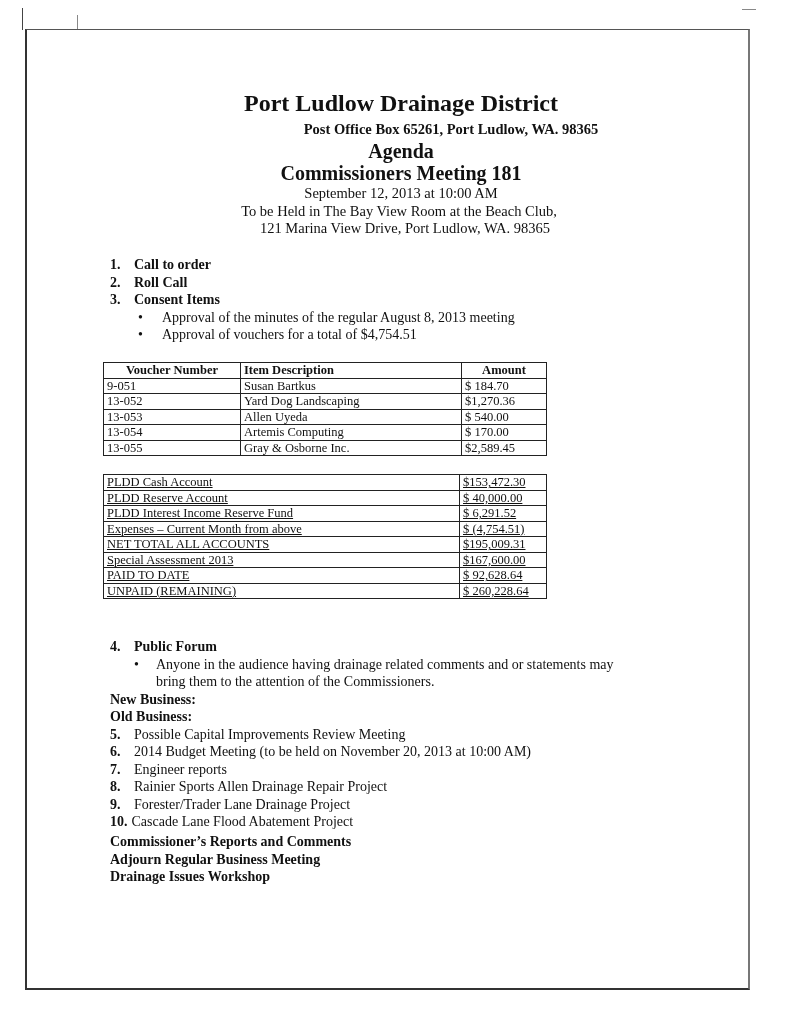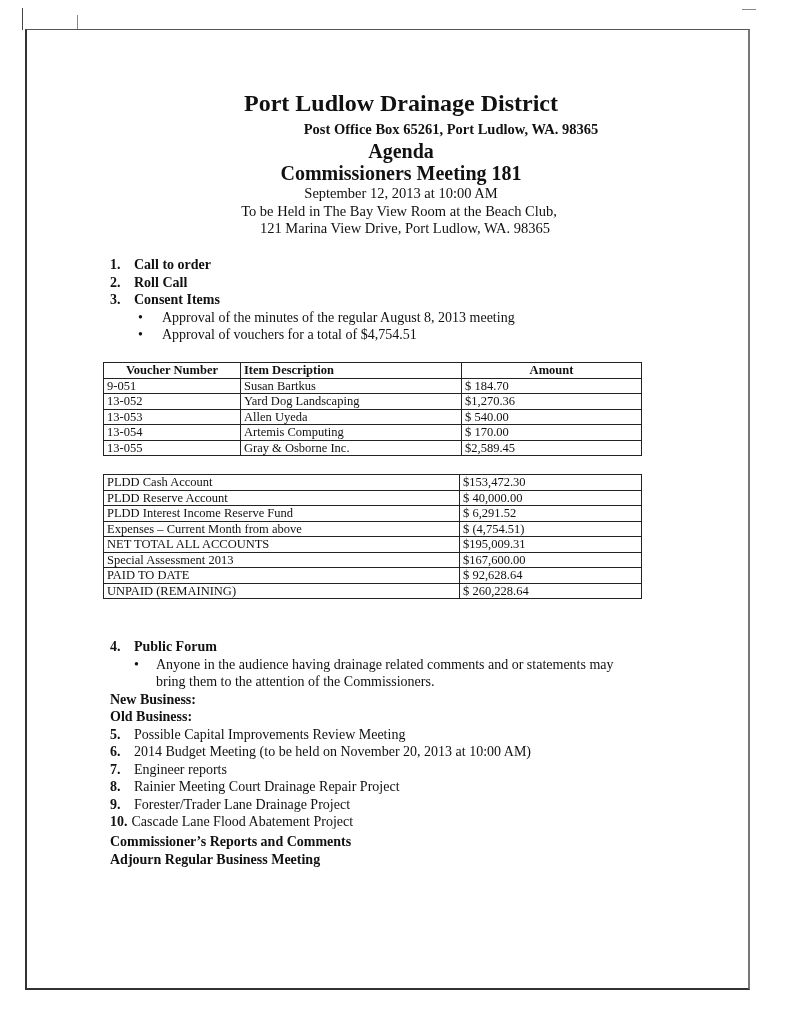--- a/index.html
+++ b/index.html
@@ -25,34 +25,34 @@
 
     .list { position: absolute; font-size: 14px; line-height: 17.5px; }
     .li { position: relative; white-space: nowrap; }
     .num { display: inline-block; width: 24px; font-weight: bold; }
     .bold { font-weight: bold; }
     .bullet { position: absolute; left: 28px; }
     .sub { padding-left: 52px; position: relative; }
 
     table.grid {
       position: absolute; border-collapse: collapse; font-size: 12.5px;
-      left: 103px; width: 539px;
+      left: 103px; width: 444px;
     }
     table.grid td, table.grid th {
       border: 1px solid #222; padding: 0 3px; height: 14.5px; line-height: 14px;
       text-align: left; white-space: nowrap;
     }
     table.grid th { font-weight: bold; }
     .voucher { top: 362px; }
     .voucher .c1 { width: 130px; }
     .voucher .c2 { width: 214px; }
     .voucher th.c1, .voucher th.c3 { text-align: center; }
     .accounts { top: 474px; }
     .accounts .a1 { width: 349px; }
-    .accounts td { height: 14.7px; }
+    .accounts td { height: 14.7px; text-decoration: underline; }
     .accounts tr.thick td { border-top: 1px solid #f9a8d4; }
     .money-gap { white-space: pre; }
   </style>
 </head>
 <body>
 
 <div class="page-frame"></div>
 <div class="scan-mark" style="left:22px;top:8px;width:1px;height:22px;"></div>
 <div class="scan-mark" style="left:77px;top:15px;width:1px;height:14px;background:#888;"></div>
 <div class="scan-mark" style="left:742px;top:9px;width:14px;height:1px;background:#888;"></div>
@@ -147,21 +147,22 @@
 
 <div class="list" style="left:110px; top:638px;">
   <div class="li bold"><span class="num">4.</span><span>Public Forum</span></div>
   <div class="li sub" style="padding-left:46px;"><span class="bullet" style="left:24px;">•</span><span>Anyone in the audience having drainage related comments and or statements may</span></div>
   <div class="li" style="padding-left:46px;"><span>bring them to the attention of the Commissioners.</span></div>
   <div class="li bold">New Business:</div>
   <div class="li bold">Old Business:</div>
   <div class="li"><span class="num">5.</span><span>Possible Capital Improvements Review Meeting</span></div>
   <div class="li"><span class="num">6.</span><span>2014 Budget Meeting (to be held on November 20, 2013 at 10:00 AM)</span></div>
   <div class="li"><span class="num">7.</span><span>Engineer reports</span></div>
-  <div class="li"><span class="num">8.</span><span>Rainier Meeting Court Drainage Repair Project</span></div>
+  <div class="li"><span class="num">8.</span><span>Rainier Sports Allen Drainage Repair Project</span></div>
   <div class="li"><span class="num">9.</span><span>Forester/Trader Lane Drainage Project</span></div>
   <div class="li"><span class="num" style="width:auto;margin-right:4px;">10.</span><span>Cascade Lane Flood Abatement Project</span></div>
 </div>
 
 <div class="list bold" style="left:110px; top:833px;">
   <div class="li">Commissioner’s Reports and Comments</div>
   <div class="li">Adjourn Regular Business Meeting</div>
+  <div class="li">Drainage Issues Workshop</div>
 </div>
 
 </body></html>

